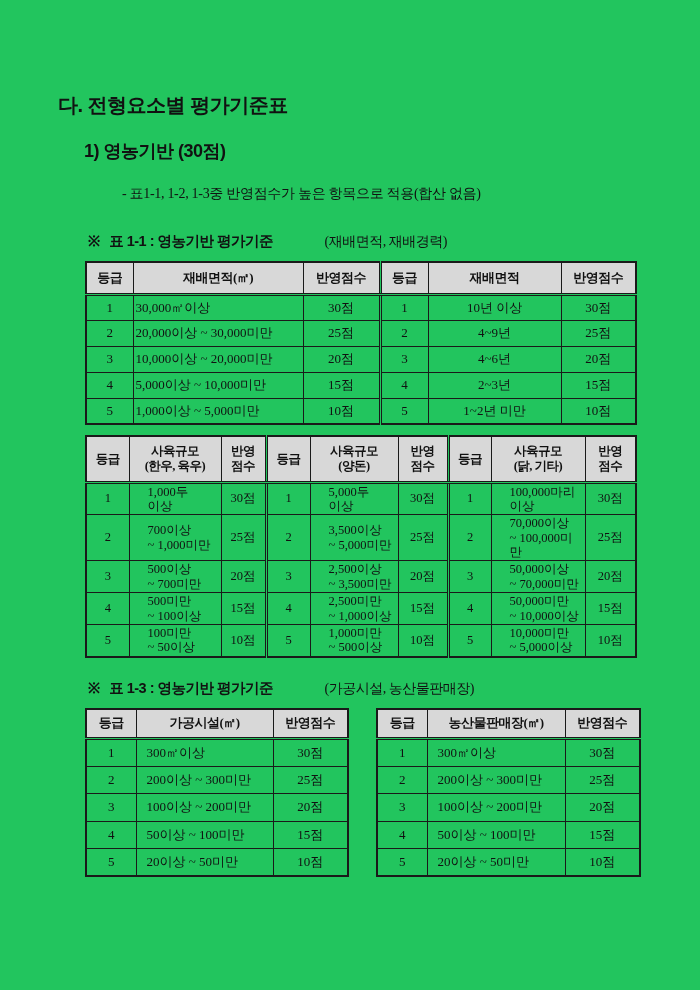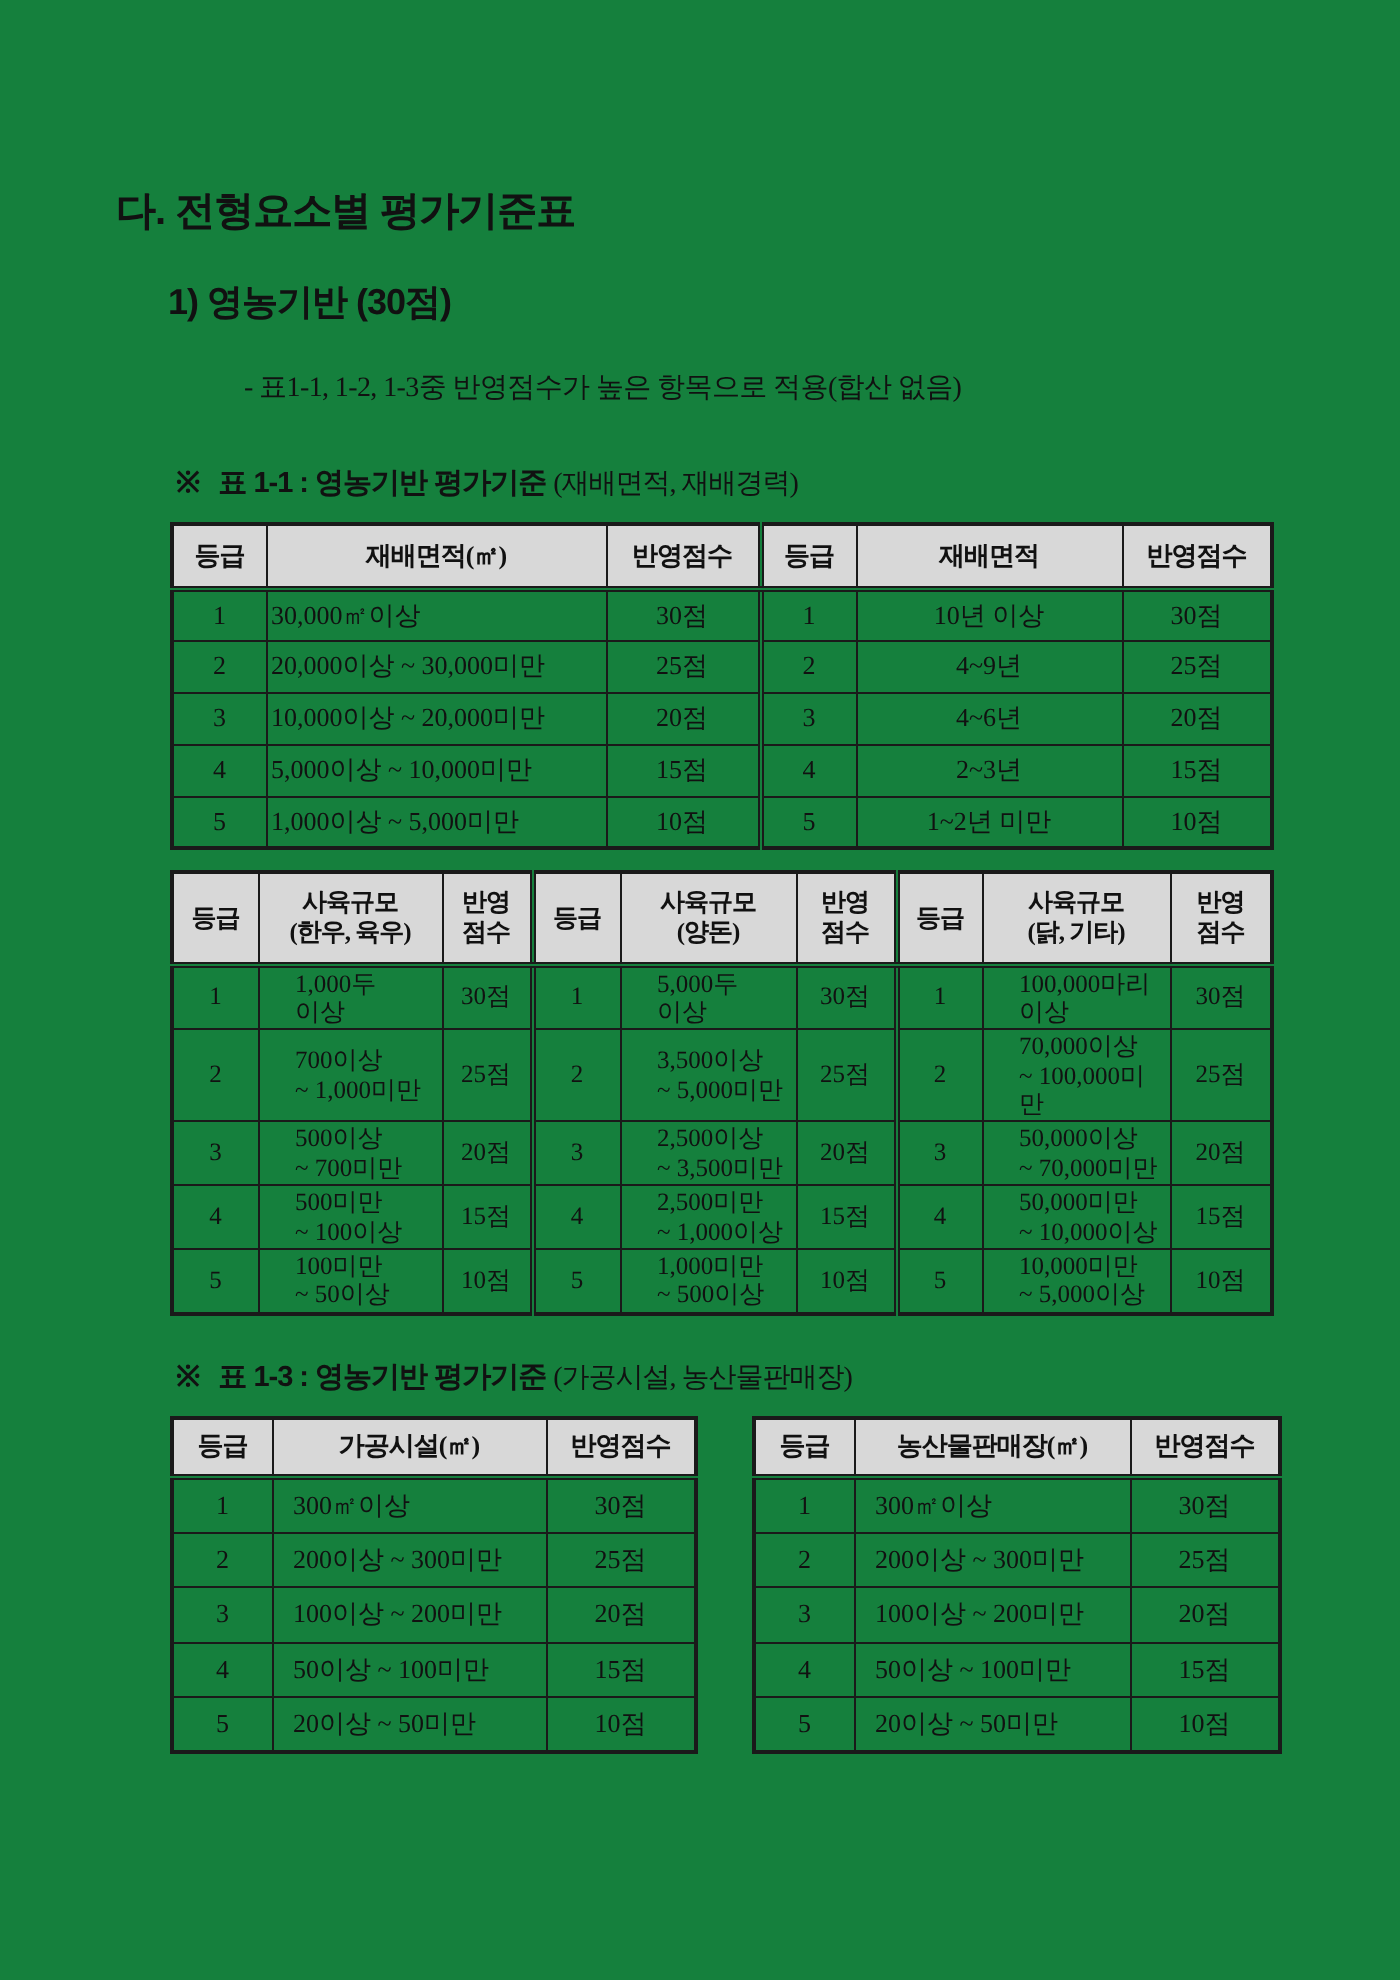--- a/index.html
+++ b/index.html
@@ -1,29 +1,29 @@
 <!DOCTYPE html>
 <html><head>
 <meta charset="utf-8">
 <style>
   html,body{margin:0;padding:0;background:#fff;}
-  .page{position:relative;width:700px;height:990px;background:#15803d;overflow:hidden;
+  .page{position:relative;width:700px;height:990px;background:#22c55e;overflow:hidden;
         font-family:"Liberation Sans",sans-serif;color:#111;}
   .doc-title{margin:92px 0 0 58px;font-size:20px;font-weight:800;letter-spacing:-0.5px;}
   .section-title{margin:20px 0 0 84px;font-size:18px;font-weight:800;letter-spacing:-0.5px;}
   .bullet-line{margin:19px 0 0 106px;font-size:15px;font-weight:800;letter-spacing:-0.5px;}
   .bullet-line .circle{font-weight:400;margin-right:7px;font-size:15px;}
   .note-line{margin:22px 0 0 122px;font-size:14px;font-family:"Liberation Serif",serif;letter-spacing:-0.3px;}
   .caption{margin:0 0 0 88px;font-size:14.5px;letter-spacing:-0.5px;}
   .cap1{margin-top:27px;}
   .cap2{margin-top:19px;}
   .cap3{margin-top:19px;}
   .cap-mark{font-weight:700;margin-right:6px;}
   .cap-bold{font-weight:800;}
-  .cap-norm{font-weight:400;font-family:"Liberation Serif",serif;font-size:14px;}
+  .cap-norm{font-weight:400;font-family:"Liberation Serif",serif;font-size:14px;margin-left:48px;}
   table{border-collapse:collapse;table-layout:fixed;margin:10px 0 0 85px;
         font-family:"Liberation Serif",serif;font-size:13px;color:#111;}
   td,th{border:1px solid #1a1a1a;padding:1px 3px;overflow:hidden;}
   table{border:2px solid #1a1a1a;}
   th{background:#d8d8d8;font-weight:600;border-bottom:3px double #1a1a1a;letter-spacing:-0.5px;}
   .c{text-align:center;}
   .l{text-align:left;padding-left:2px;}
   .d{border-left:3px double #1a1a1a;}
   .t1 tr{height:26px;}
   .t1 .hrow{height:32px;}

